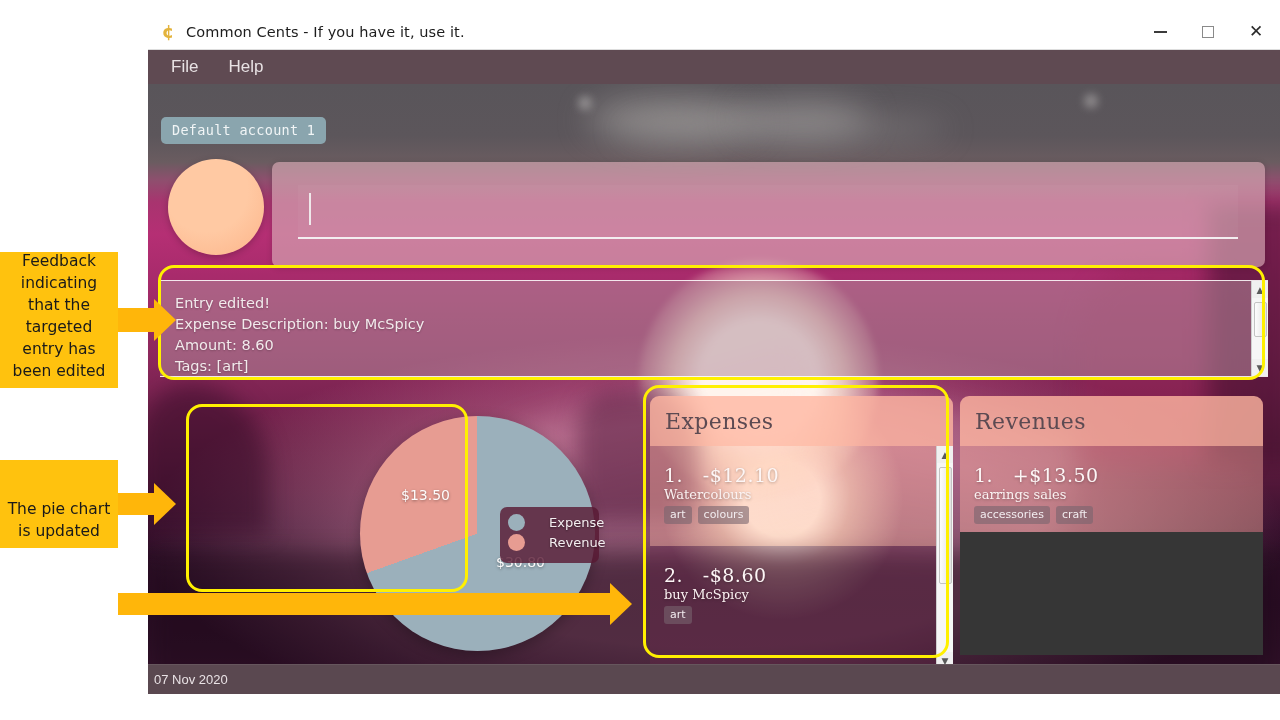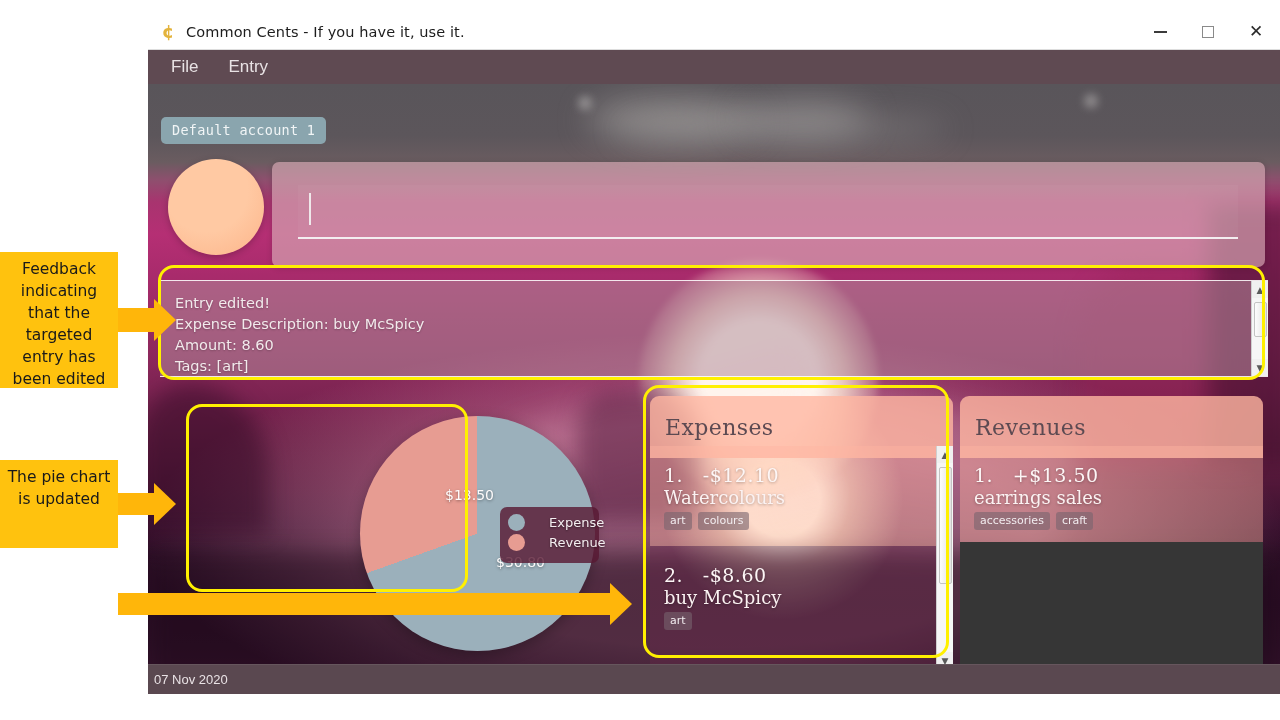--- a/index.html
+++ b/index.html
@@ -14,21 +14,21 @@
   
   .callout {
     position: absolute;
     background: #FFC20E;
     color: #1a1a1a;
     font-family: "DejaVu Sans", sans-serif;
     font-size: 15.5px;
     line-height: 1.42;
     text-align: center;
     display: flex;
-    align-items: flex-start;
+    align-items: flex-end;
     justify-content: center;
     padding: 6px 6px;
     z-index: 40;
   }
   .arrow-bar {
     position: absolute;
     background: #FFB60A;
     z-index: 39;
   }
   .arrow-head {
@@ -225,21 +225,21 @@
   .lg-dot { width: 17px; height: 17px; border-radius: 50%; flex: none; }
   .lg-txt {
     color: #f4eef0; font-size: 13px;
     font-family: "DejaVu Sans", sans-serif;
     text-shadow: 0 1px 2px rgba(0,0,0,.45);
   }
 
   
   .panel { position: absolute; top: 312px; width: 303px; height: 273px; }
   .panel-hd {
-    height: 62px;
+    height: 50px;
     background: rgba(255,182,161,.80);
     border-radius: 9px 9px 0 0;
     display: flex; align-items: center; padding-left: 15px;
   }
   .panel-hd-txt {
     font-family: "DejaVu Serif", serif;
     font-size: 22px; color: #5c4a52; letter-spacing: .4px;
   }
   .panel-body {
     position: absolute; left: 0; top: 50px; width: 100%; height: 223px;
@@ -249,21 +249,21 @@
   .entry.odd  { background: rgba(255,182,161,.42); }
   .entry.even { background: rgba(110,40,75,.30); }
   .entry-amt {
     font-family: "DejaVu Serif", serif;
     font-size: 19px; color: #fdf6f6;
     text-shadow: 0 1px 3px rgba(0,0,0,.30);
     letter-spacing: .5px;
   }
   .entry-desc {
     font-family: "DejaVu Serif", serif;
-    font-size: 18px; color: #fbf2f2; margin-top: 1px;
+    font-size: 13px; color: #fbf2f2; margin-top: 1px;
     text-shadow: 0 1px 3px rgba(0,0,0,.30);
   }
   .tags { margin-top: 4px; display: flex; gap: 6px; }
   .tag {
     background: rgba(120,100,110,.60);
     color: #f2ecef;
     font-family: "DejaVu Sans", sans-serif;
     font-size: 11px;
     padding: 2px 6px 3px 6px;
     border-radius: 3px;
@@ -324,21 +324,21 @@
           <div class="glyph-max"></div>
         </div>
         <div class="tb-btn close">
           <div class="glyph-close">✕</div>
         </div>
       </div>
     </div>
 
     <div class="menubar">
       <div class="menu-item">File</div>
-      <div class="menu-item">Entry</div>
+      <div class="menu-item">Help</div>
     </div>
 
     <div class="appbody">
       <div class="scenic"></div>
 
       <div class="blob" style="left:440px; top:14px; width:170px; height:44px; background:rgba(190,188,185,.45);"></div>
       <div class="blob" style="left:590px; top:16px; width:130px; height:38px; background:rgba(185,183,180,.40);"></div>
       <div class="blob" style="left:470px; top:34px; width:330px; height:22px; background:rgba(175,173,170,.40);"></div>
       <div class="blob" style="left:430px; top:12px; width:14px; height:14px; background:rgba(215,213,210,.42); filter:blur(4px);"></div>
       <div class="blob" style="left:936px; top:10px; width:14px; height:14px; background:rgba(215,213,210,.42); filter:blur(4px);"></div>
@@ -373,21 +373,21 @@
         <div class="vscroll">
           <div class="vs-arrow">▲</div>
           <div class="vs-track">
             <div class="vs-thumb"></div>
           </div>
           <div class="vs-arrow">▼</div>
         </div>
       </div>
 
       <div class="pie" id="pie-el" style="background: conic-gradient(rgb(155, 176, 187) 0deg, rgb(155, 176, 187) 250.29deg, rgb(231, 156, 146) 250.29deg, rgb(231, 156, 146) 360deg);"></div>
-      <div class="pie-lbl" id="pie-lbl-rev" style="left:253px; top:403px;margin-left:44px;">$13.50</div>
+      <div class="pie-lbl" id="pie-lbl-rev" style="left:253px; top:403px;">$13.50</div>
       <div class="pie-lbl" id="pie-lbl-exp" style="left:348px; top:470px;">$30.80</div>
 
       <div class="legend">
         <div class="lg-row">
           <div class="lg-dot" id="lg-dot-0" style="background: rgb(155, 176, 187);"></div>
           <div class="lg-txt">Expense</div>
         </div>
         <div class="lg-row">
           <div class="lg-dot" id="lg-dot-1" style="background: rgb(231, 156, 146);"></div>
           <div class="lg-txt">Revenue</div>
@@ -428,21 +428,21 @@
             <div class="vs-arrow">▼</div>
           </div>
         </div>
       </div>
 
       <div class="panel" style="left:812px;">
         <div class="panel-hd">
           <div class="panel-hd-txt">Revenues</div>
         </div>
         <div class="panel-body">
-          <div class="entry odd" style="height:96px;">
+          <div class="entry odd" style="height:86px;">
             <div class="entry-amt">
               <span>1.</span>
               &nbsp;&nbsp;<span>+$13.50</span>
             </div>
             <div class="entry-desc">earrings sales</div>
             <div class="tags">
               <span class="tag">accessories</span>
               <span class="tag">craft</span>
             </div>
           </div>

